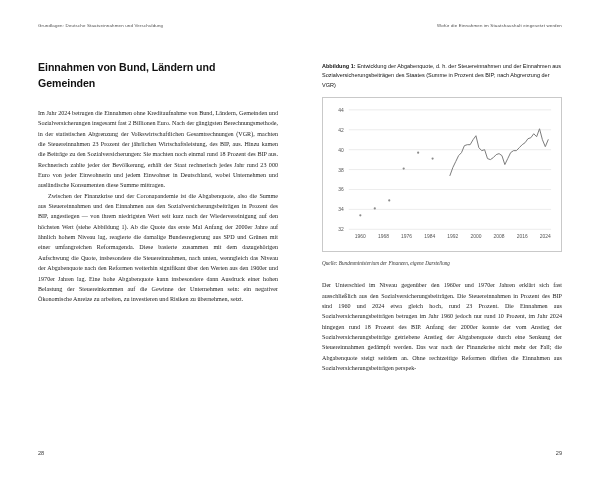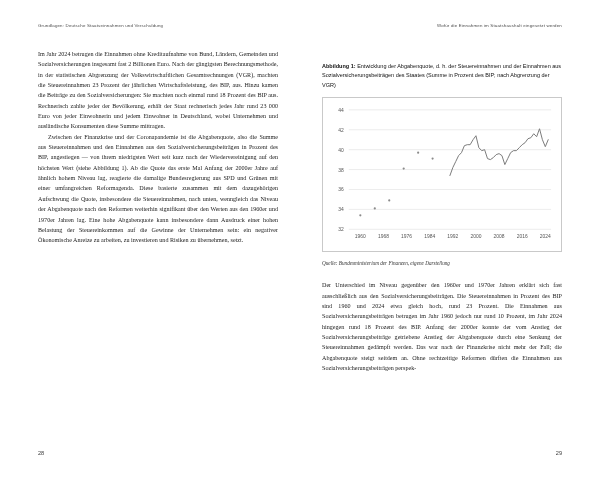--- a/index.html
+++ b/index.html
@@ -127,20 +127,21 @@
 </style>
 </head>
 <body>
 
 <div class="spread">
 
   <div class="page page-left">
 
     <div class="runhead runhead-left">Grundlagen: Deutsche Staatseinnahmen und Verschuldung</div>
 
+    <h1 class="chapter-title">Einnahmen von Bund, Ländern und Gemeinden</h1>
 
     <div class="body-text">
       <p>Im Jahr 2024 betrugen die Einnahmen ohne Kreditaufnahme von Bund, Ländern, Gemeinden und Sozialversicherungen insgesamt fast 2 Billionen Euro. Nach der gängigsten Berechnungsmethode, in der statistischen Abgrenzung der Volkswirtschaftlichen Gesamtrechnungen (VGR), machten die Steuereinnahmen 23 Prozent der jährlichen Wirtschaftsleistung, des BIP, aus. Hinzu kamen die Beiträge zu den Sozialversicherungen: Sie machten noch einmal rund 18 Prozent des BIP aus. Rechnerisch zahlte jeder der Bevölkerung, erhält der Staat rechnerisch jedes Jahr rund 23 000 Euro von jeder Einwohnerin und jedem Einwohner in Deutschland, wobei Unternehmen und ausländische Konsumenten diese Summe mittragen.</p>
       <p>Zwischen der Finanzkrise und der Coronapandemie ist die Abgabenquote, also die Summe aus Steuereinnahmen und den Einnahmen aus den Sozialversicherungsbeiträgen in Prozent des BIP, angestiegen — von ihrem niedrigsten Wert seit kurz nach der Wiedervereinigung auf den höchsten Wert (siehe Abbildung 1). Ab die Quote das erste Mal Anfang der 2000er Jahre auf ähnlich hohem Niveau lag, reagierte die damalige Bundesregierung aus SPD und Grünen mit einer umfangreichen Reformagenda. Diese basierte zusammen mit dem dazugehörigen Aufschwung die Quote, insbesondere die Steuereinnahmen, nach unten, wenngleich das Niveau der Abgabenquote nach den Reformen weiterhin signifikant über den Werten aus den 1960er und 1970er Jahren lag. Eine hohe Abgabenquote kann insbesondere dann Ausdruck einer hohen Belastung der Steuereinkommen auf die Gewinne der Unternehmen sein: ein negativer Ökonomische Anreize zu arbeiten, zu investieren und Risiken zu übernehmen, setzt.</p>
     </div>
 
     <div class="folio folio-left">28</div>
   </div>
 
   <div class="page page-right">

